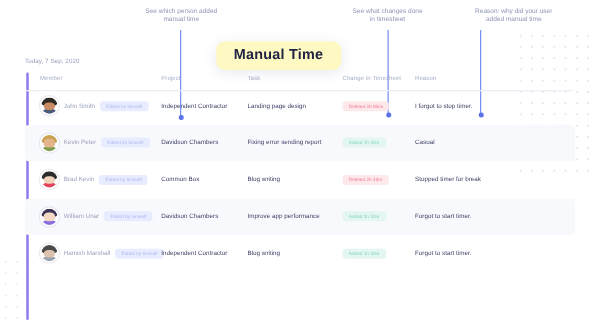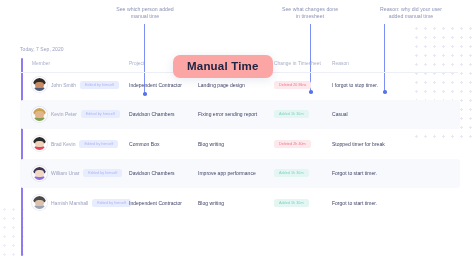--- a/index.html
+++ b/index.html
@@ -52,29 +52,28 @@
     position:absolute;width:3.6px;height:3.6px;border-radius:50%;
     background:#5b73e8;
   }
   .d1{left:143px;top:92px;}
   .d2{left:309px;top:90px;}
   .d3{left:383px;top:90px;}
 
   .title-pill{
     position:absolute;left:173px;top:33px;
     padding:5px 14px 6px 14px;
-    background:#fca5a5;
+    background:#fef9c3;
     border-radius:7px;
     box-shadow:0 2px 10px rgba(60,70,130,.12);
     font-size:11.5px;
     font-weight:bold;
     color:#202341;
     letter-spacing:.2px;
     z-index:5;
-    margin-top:22px;
   }
 
   .datebar{
     position:absolute;left:20px;top:46px;
     font-size:5px;color:#9aa0bd;letter-spacing:.05px;
   }
 
   .table{
     position:absolute;left:20px;top:56px;right:14px;
   }

